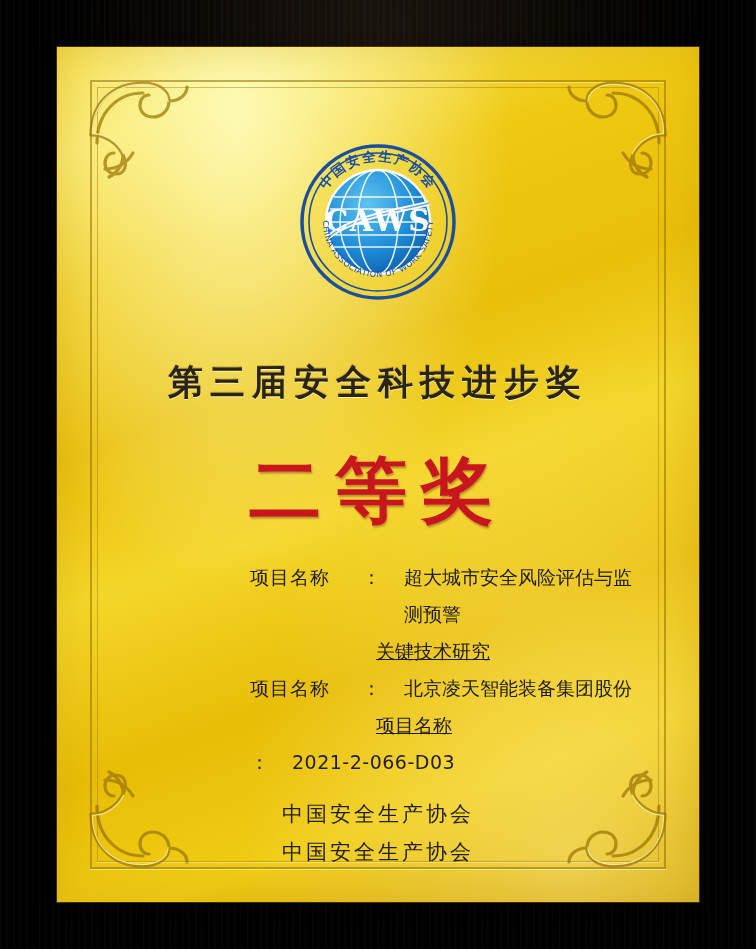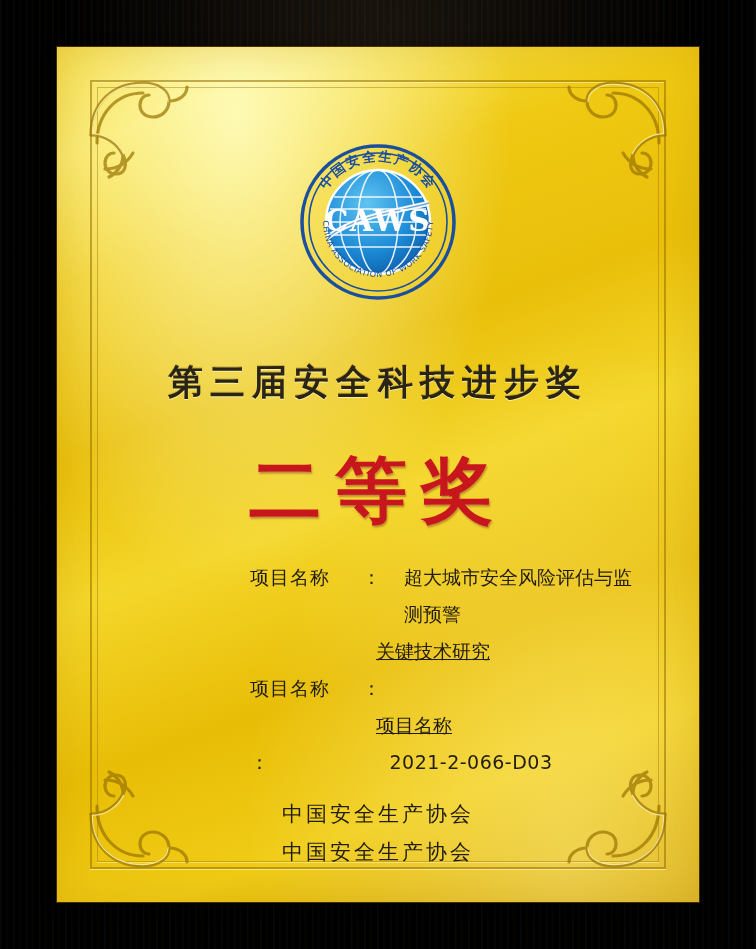--- a/index.html
+++ b/index.html
@@ -146,21 +146,21 @@
     flex: 0 0 112px;
     letter-spacing: 1px;
     white-space: pre;
   }
   #details .sep { width: 14px; flex: 0 0 14px; }
   #details .val { flex: 1 1 auto; margin-left: 28px; }
   #details .cont {
     padding-left: 126px;
     text-decoration: underline;
   }
-  #details .code { font-family: "DejaVu Sans", sans-serif; letter-spacing: 0.5px; text-align: center; }
+  #details .code { font-family: "DejaVu Sans", sans-serif; letter-spacing: 0.5px; }
 
   
   #footer {
     position: absolute;
     left: 0; right: 0;
     top: 748px;
     text-align: center;
     color: #221d12;
     font-family: "DejaVu Sans", sans-serif;
     font-size: 21px;
@@ -296,20 +296,21 @@
       <div class="row">
         <div class="lbl">项目名称</div>
         <div class="sep">：</div>
         <div class="val">超大城市安全风险评估与监测预警</div>
       </div>
       <div class="cont">关键技术研究</div>
 
       <div class="row">
         <div class="lbl">项目名称</div>
         <div class="sep">：</div>
+        <div class="val">北京凌天智能装备集团股份</div>
       </div>
       <div class="cont">项目名称</div>
 
       <div class="row">
         <div class="sep">：</div>
         <div class="val code">2021-2-066-D03</div>
       </div>
 
     </div>
 

